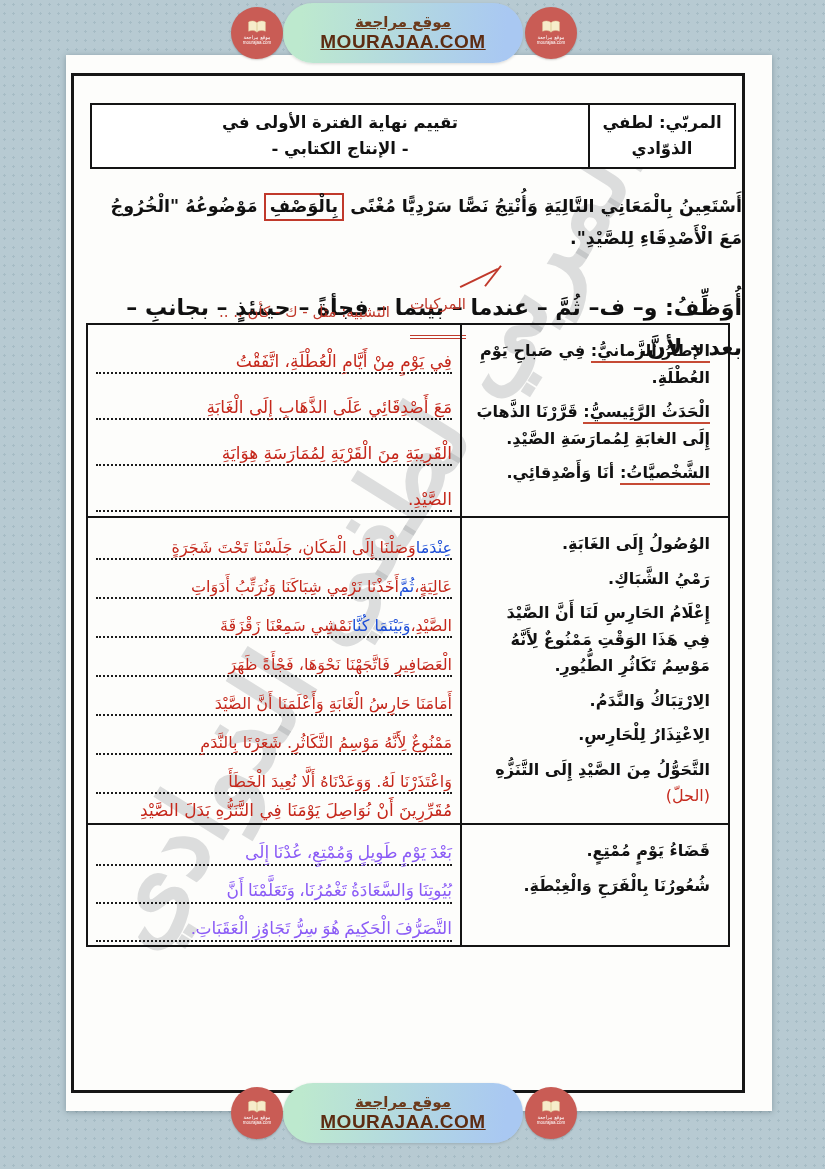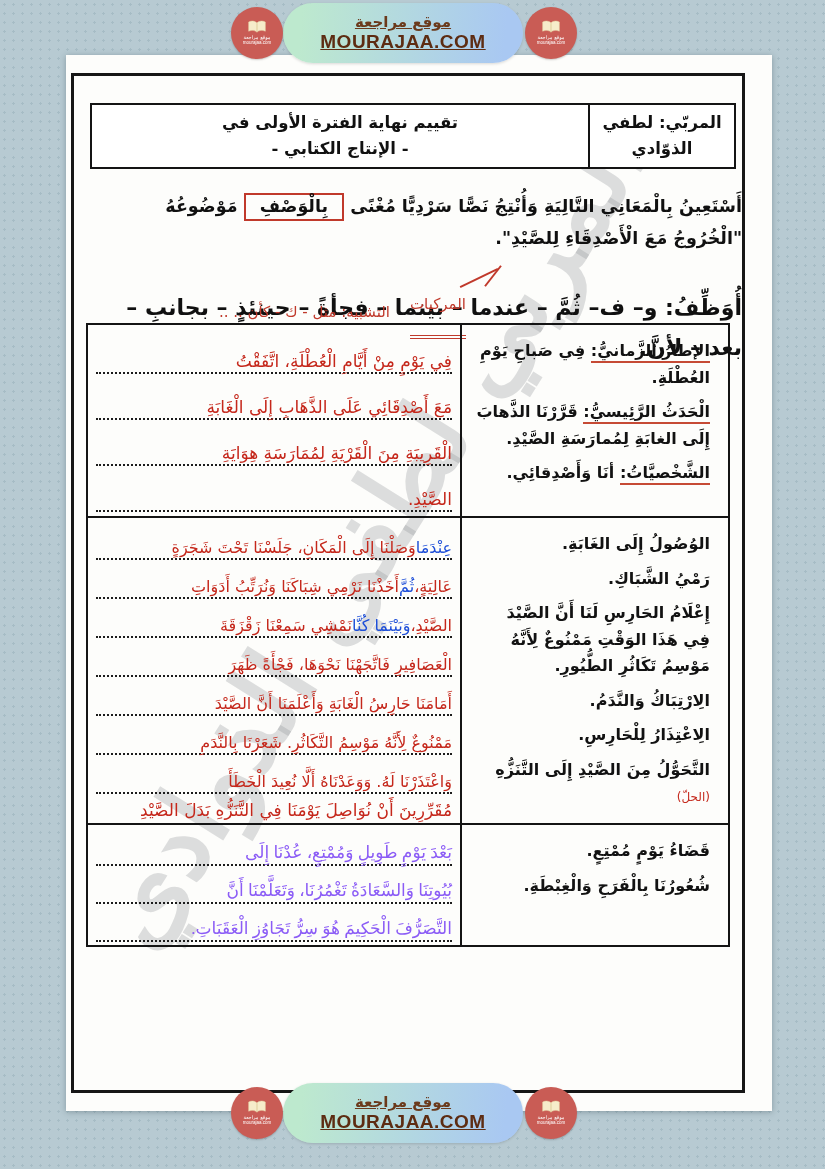--- a/index.html
+++ b/index.html
@@ -37,21 +37,21 @@
   }
   .h-year{width:246px;border-right:2px solid #141414;}
   .h-title{flex:1;border-right:2px solid #141414;}
   .h-teacher{width:144px;}
   
   .instructions{
     position:absolute;left:26px;top:136px;width:650px;z-index:2;
     direction:rtl;text-align:right;font-weight:bold;font-size:17.5px;color:#101010;
     line-height:1.8;
   }
-  .boxed{border:2.2px solid #c0392b;padding:0 14px;display:inline-block;line-height:1.35;}
+  .boxed{border:2.2px solid #c0392b;padding:0 4px;display:inline-block;line-height:1.35;}
   .annot{position:absolute;color:#c0392b;font-size:15px;font-weight:normal;white-space:nowrap;}
   .annot-murakkabat{right:276px;top:100px;border-bottom:4px double #c0392b;padding-bottom:17px;}
   .annot-tashbih{right:352px;top:108px;}
   .fork{position:absolute;width:2px;background:#c0392b;}
   .fork-a{right:248px;top:72px;height:26px;transform:rotate(38deg);}
   .fork-b{right:262px;top:66px;height:42px;transform:rotate(64deg);}
   .connectors{margin:34px 0 0 0;font-size:22px;}
   
   .main-table{
     position:absolute;left:20px;top:268px;width:644px;height:624px;
@@ -63,21 +63,21 @@
   .t-row2{height:307px;border-bottom:2px solid #141414;}
   .t-row3{flex:1;}
   .cell-ans{width:372px;box-sizing:border-box;padding:3px 8px 0 8px;overflow:hidden;}
   .cell-notes{
     flex:1;border-left:2px solid #141414;box-sizing:border-box;
     direction:rtl;text-align:right;padding:5px 10px 0 6px;
     font-weight:bold;font-size:16px;line-height:1.66;color:#121212;
   }
   .note-line{margin:8px;}
   .note-lead{border-bottom:2.5px solid #c64a35;padding-bottom:1px;}
-  .hand-red-note{color:#c52a1e;font-weight:normal;font-size:12px;}
+  .hand-red-note{color:#c52a1e;font-weight:normal;font-size:16px;}
   .write-line{
     box-sizing:border-box;border-bottom:2.6px dotted #1c1c1c;
     direction:rtl;text-align:right;white-space:nowrap;
     display:flex;align-items:flex-end;justify-content:flex-start;
     padding-bottom:1px;font-size:17px;font-weight:normal;
   }
   .t-row1 .write-line{height:46px;}
   .t-row2 .write-line{height:39px;font-size:16px;}
   .t-row2 .write-line.plain{border-bottom:none;height:27px;font-size:17px;}
   .t-row3 .write-line{height:38px;}

